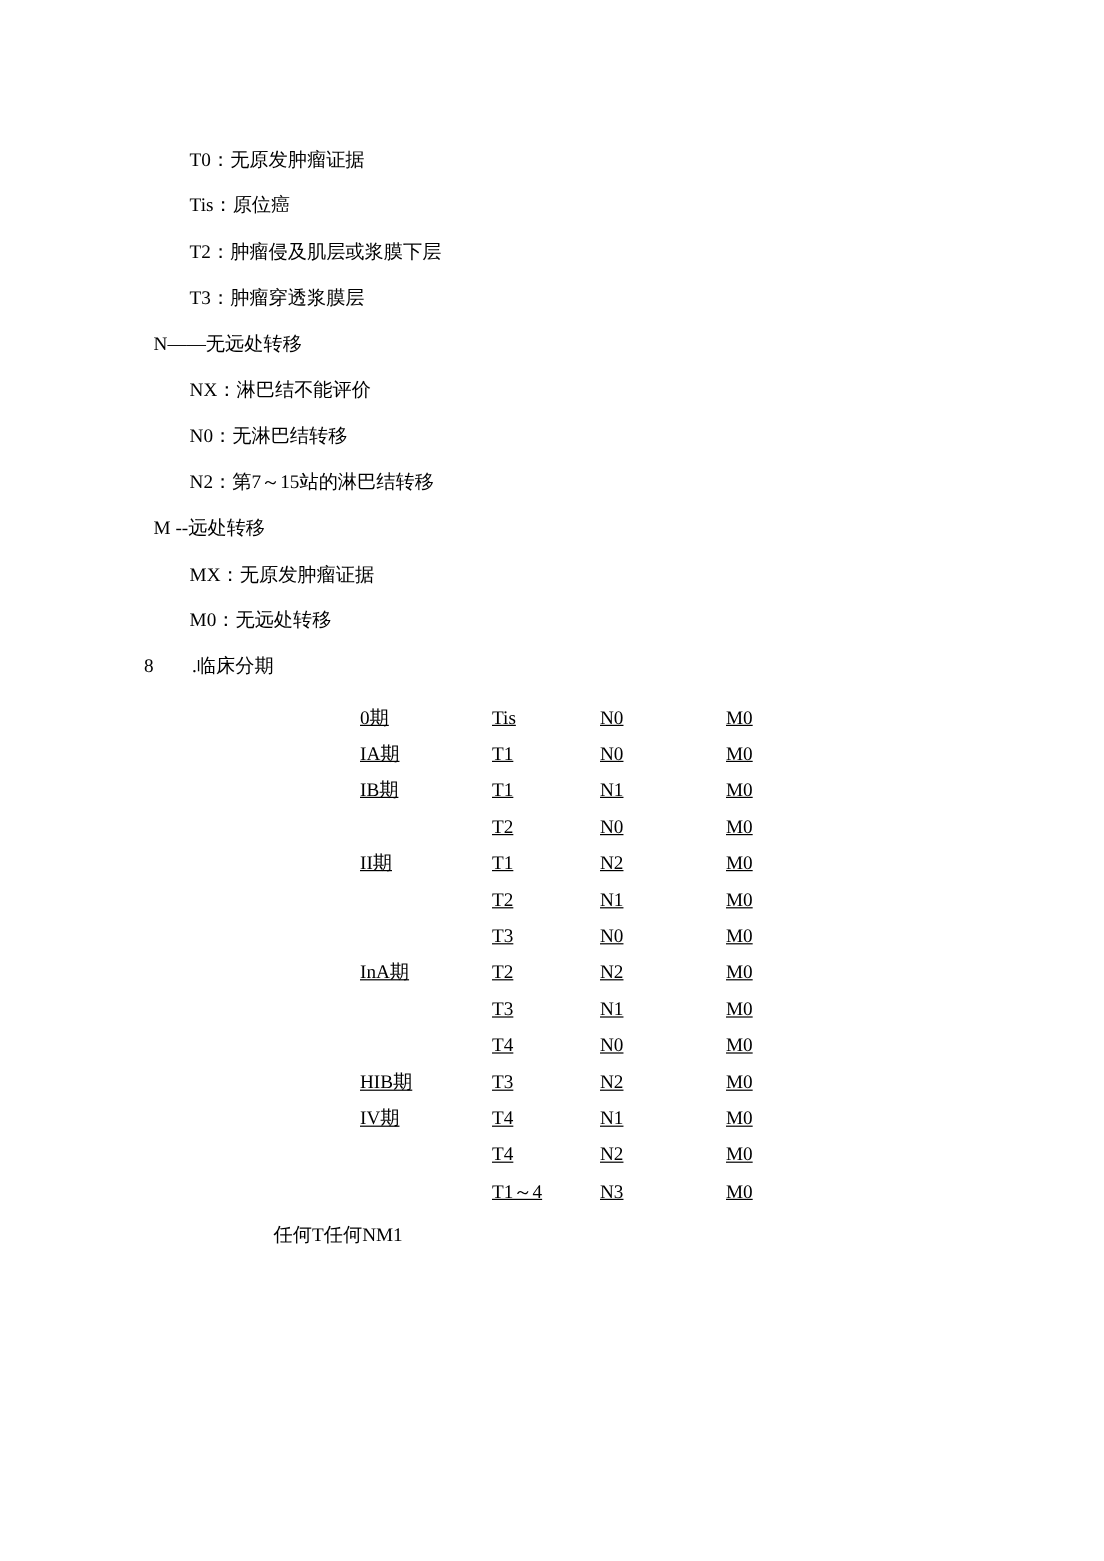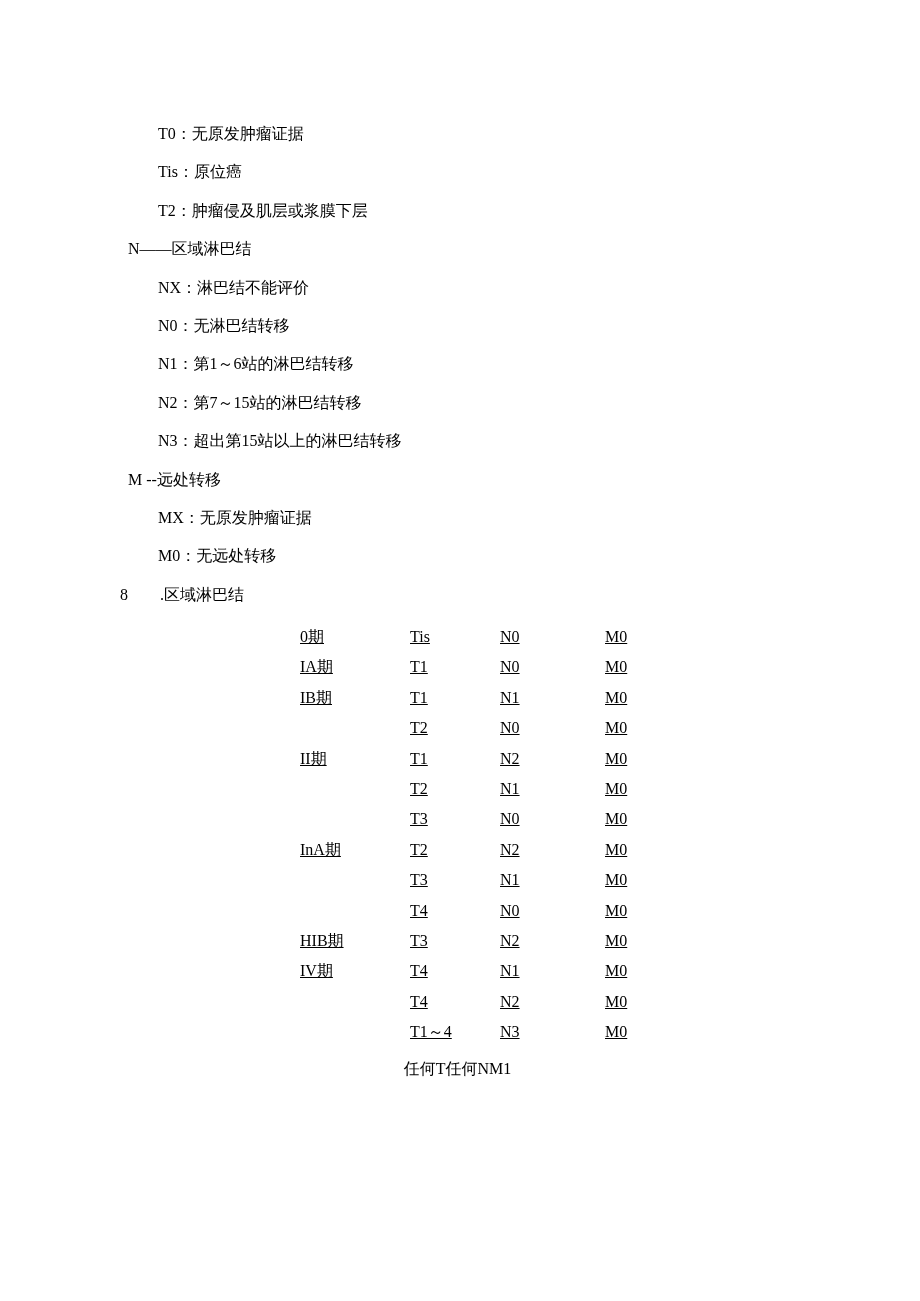--- a/index.html
+++ b/index.html
@@ -37,46 +37,44 @@
     text-decoration: underline;
   }
   .col-stage { width: 110px; }
   .col-t { width: 90px; }
   .col-n { width: 105px; }
   .col-m { width: 60px; }
   .footer-line {
     padding-left: 108px;
     padding-top: 6px;
     line-height: 1.9;
-    text-align: center;
   }
 </style>
 </head>
 <body>
 
 <div class="page">
 
   <div class="indent-2">T0：无原发肿瘤证据</div>
   <div class="indent-2">Tis：原位癌</div>
   <div class="indent-2">T2：肿瘤侵及肌层或浆膜下层</div>
+  <div class="indent-2">T3：肿瘤穿透浆膜层</div>
 
-  <div class="indent-1">N——区域淋巴结</div>
+  <div class="indent-1">N——无远处转移</div>
   <div class="indent-2">NX：淋巴结不能评价</div>
   <div class="indent-2">N0：无淋巴结转移</div>
-  <div class="indent-2">N1：第1～6站的淋巴结转移</div>
   <div class="indent-2">N2：第7～15站的淋巴结转移</div>
-  <div class="indent-2">N3：超出第15站以上的淋巴结转移</div>
 
   <div class="indent-1">M --远处转移</div>
   <div class="indent-2">MX：无原发肿瘤证据</div>
   <div class="indent-2">M0：无远处转移</div>
 
   <div class="heading-row">
     <span class="heading-num">8</span>
-    <span class="heading-label">.区域淋巴结</span>
+    <span class="heading-label">.临床分期</span>
   </div>
 
   <div class="stage-block" id="stage-block">
   <div class="stage-row">
         <span class="col-stage">0期</span>
         <span class="col-t">Tis</span>
         <span class="col-n">N0</span>
         <span class="col-m">M0</span>
       </div>
       <div class="stage-row">

